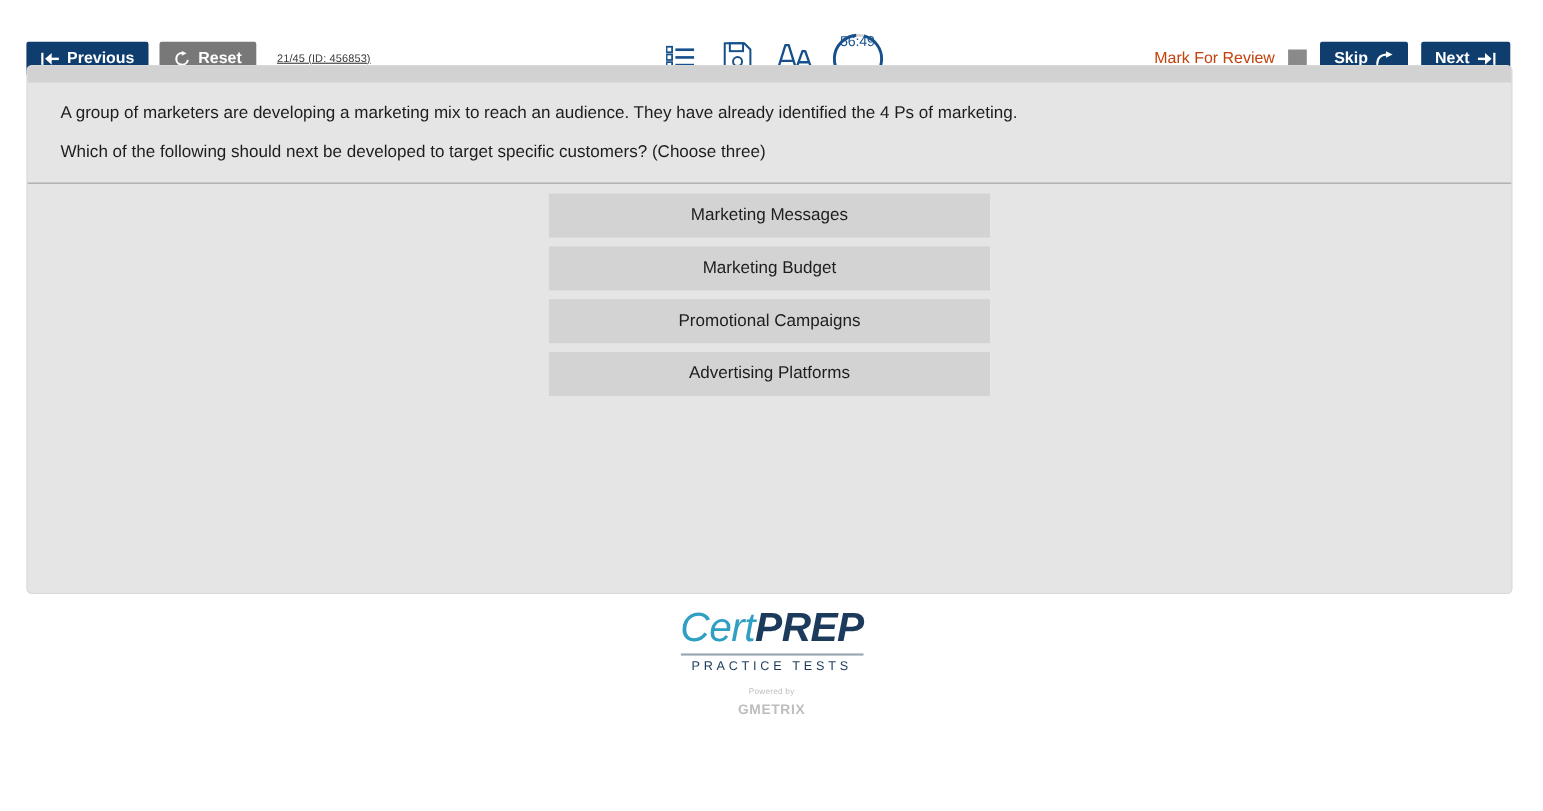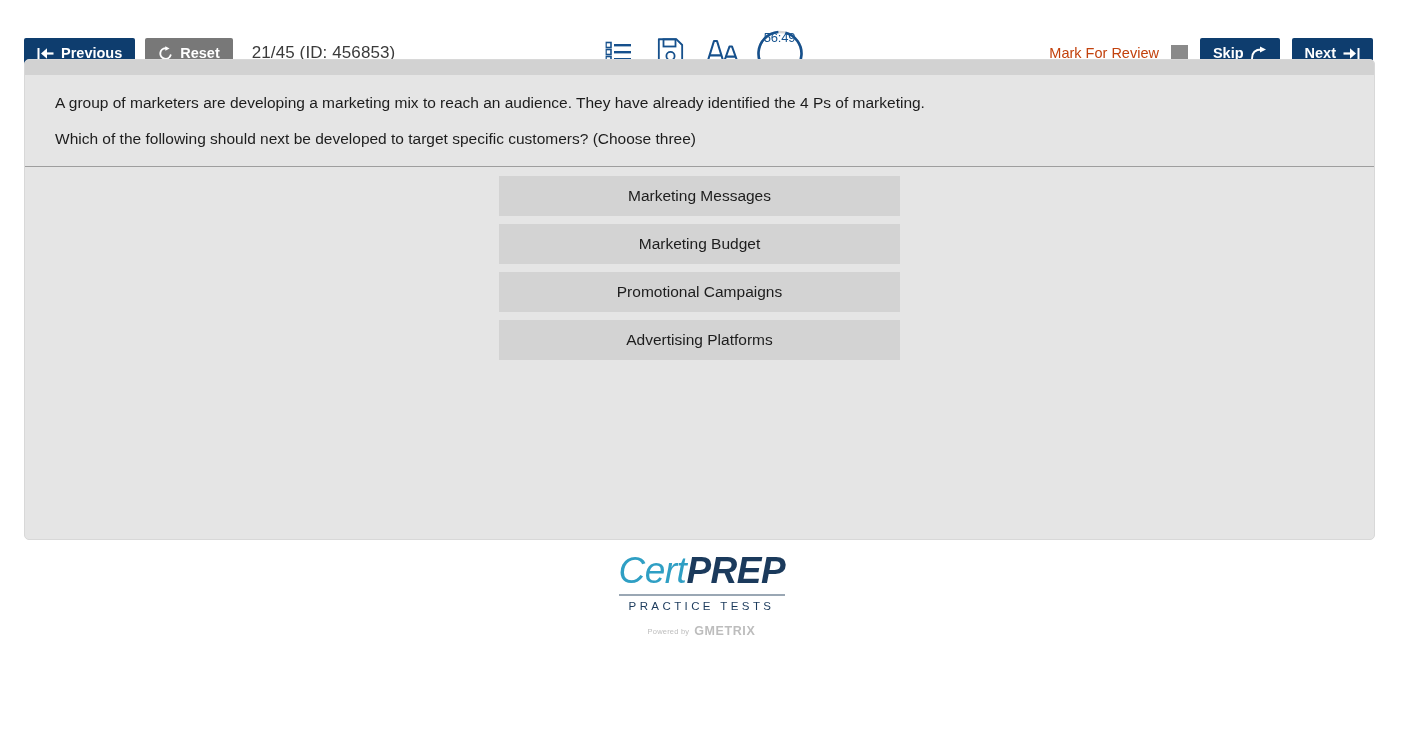--- a/index.html
+++ b/index.html
@@ -48,21 +48,21 @@
   }
   .btn-navy { background: #0e3d6e; }
   .btn-gray { background: #787878; }
   .btn .glyph {
     display: inline-flex;
     align-items: center;
     line-height: 1;
   }
   .counter {
     margin-left: 9px;
-    font-size: 17px;
+    font-size: 10px;
     color: #3b3b3b;
     letter-spacing: .1px;
     white-space: nowrap;
     text-decoration: underline;
   }
 
   .tb-center {
     position: absolute;
     left: 50%;
     transform: translateX(-50%);
@@ -223,20 +223,21 @@
     color: #1b3a5c;
     white-space: nowrap;
   }
   .logo-powered {
     margin-top: 12px;
     display: flex;
     align-items: center;
     justify-content: center;
     gap: 5px;
     white-space: nowrap;
+    flex-direction: column;
   }
   .pw-text {
     font-size: 7.5px;
     color: #bdbdbd;
     letter-spacing: .2px;
   }
   .pw-brand {
     font-size: 12.5px;
     font-weight: bold;
     color: #bdbdbd;

